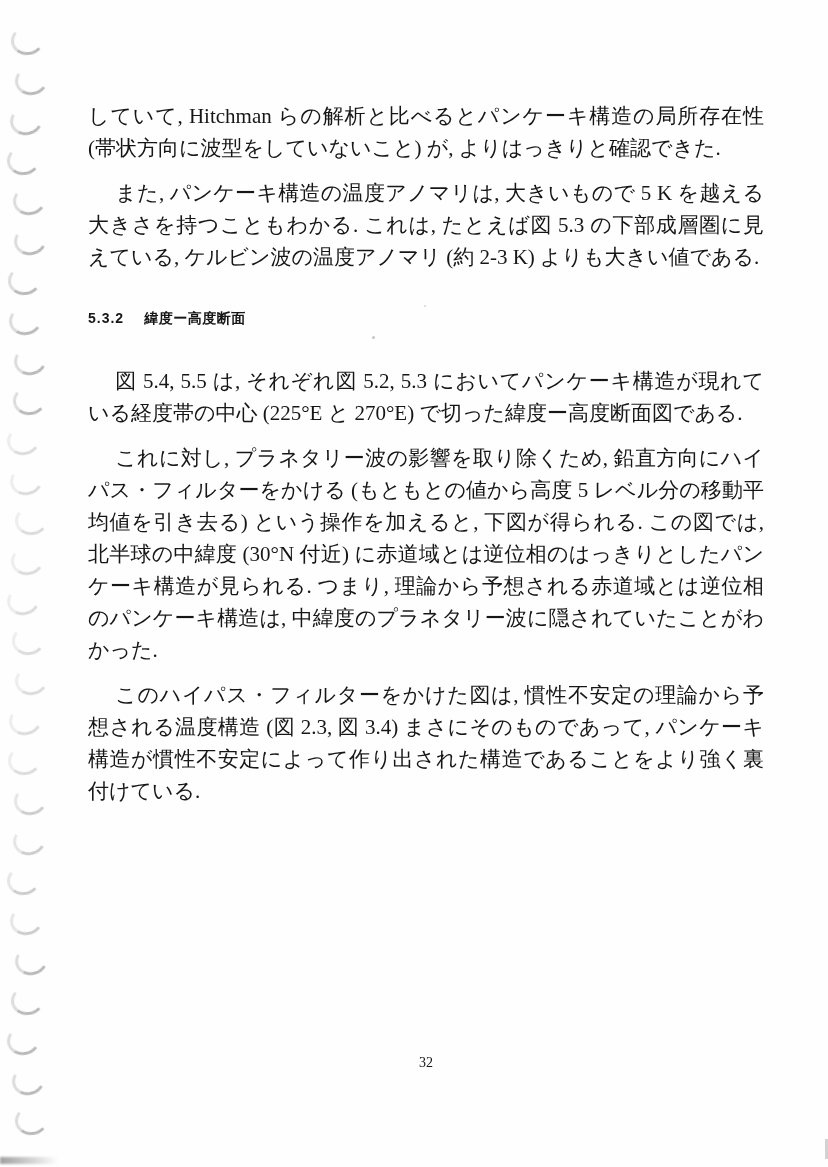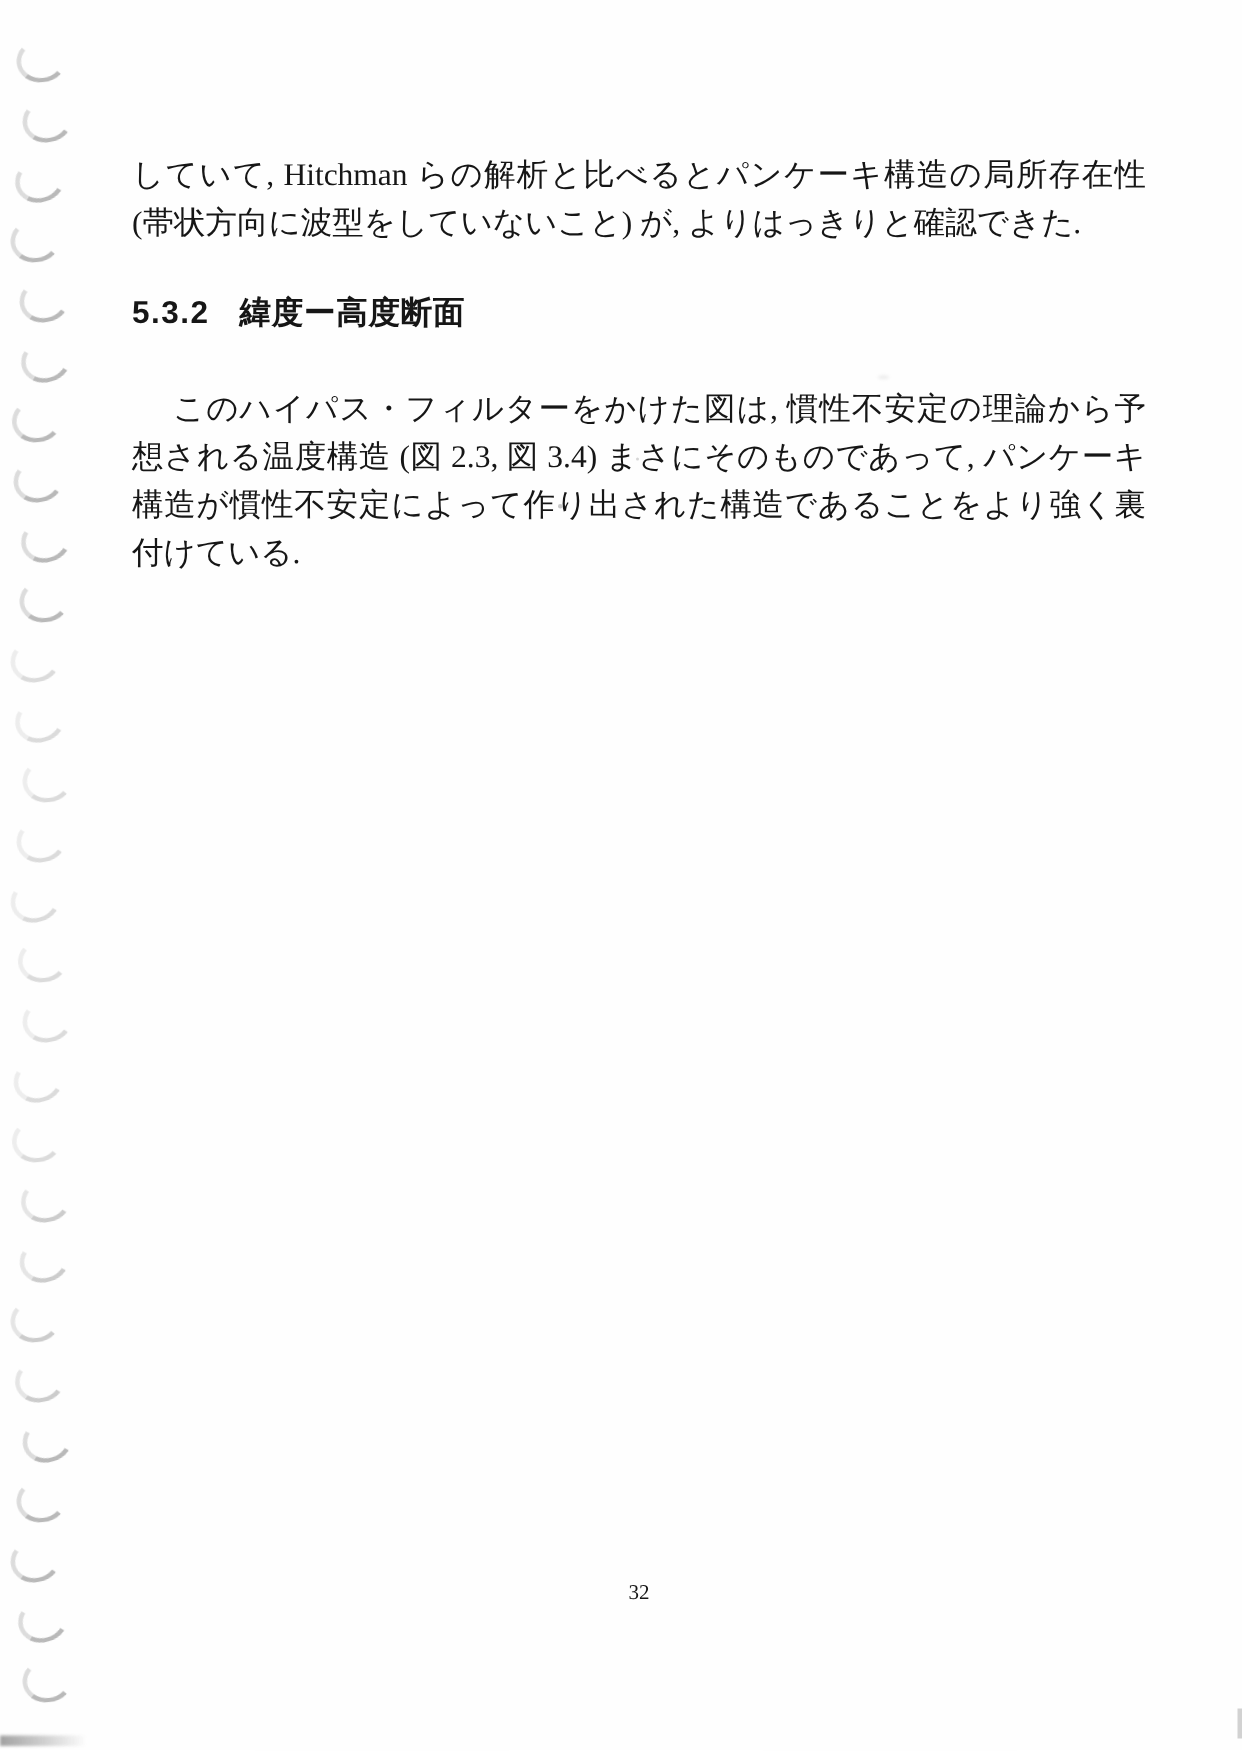--- a/index.html
+++ b/index.html
@@ -47,21 +47,21 @@
   .content p {
     margin: 0 0 13px 0;
   }
   .content p.indent {
     text-indent: 1.3em;
   }
   .section-heading {
     margin: 29px 0 31px 0;
     font-family: "Liberation Sans", "DejaVu Sans", sans-serif;
     font-weight: bold;
-    font-size: 21px;
+    font-size: 14px;
     text-align: left;
     letter-spacing: 0.5px;
   }
   .section-heading .sec-num {
     margin-right: 20px;
     letter-spacing: 1px;
   }
 
   .page-number {
     position: absolute;
@@ -134,27 +134,30 @@
       <span class="hole" style="top: 986px; left: 11px; opacity: 0.9; transform: rotate(-6deg);"></span>
       <span class="hole" style="top: 1026px; left: 7px; opacity: 0.9; transform: rotate(-11deg);"></span>
       <span class="hole" style="top: 1066px; left: 12px; opacity: 0.9; transform: rotate(-16deg);"></span>
       <span class="hole" style="top: 1106px; left: 15px; opacity: 0.9; transform: rotate(-6deg);"></span>
     </div>
 
   <main class="content">
 
     <p class="para">していて, Hitchman らの解析と比べるとパンケーキ構造の局所存在性 (帯状方向に波型をしていないこと) が, よりはっきりと確認できた.</p>
 
+    <p class="para indent">また, パンケーキ構造の温度アノマリは, 大きいもので 5 K を越える大きさを持つこともわかる. これは, たとえば図 5.3 の下部成層圏に見えている, ケルビン波の温度アノマリ (約 2-3 K) よりも大きい値である.</p>
 
     <h2 class="section-heading">
       <span class="sec-num">5.3.2</span><span>緯度ー高度断面</span>
     </h2>
 
+    <p class="para indent">図 5.4, 5.5 は, それぞれ図 5.2, 5.3 においてパンケーキ構造が現れている経度帯の中心 (225°E と 270°E) で切った緯度ー高度断面図である.</p>
 
 
+    <p class="para indent">これに対し, プラネタリー波の影響を取り除くため, 鉛直方向にハイパス・フィルターをかける (もともとの値から高度 5 レベル分の移動平均値を引き去る) という操作を加えると, 下図が得られる. この図では, 北半球の中緯度 (30°N 付近) に赤道域とは逆位相のはっきりとしたパンケーキ構造が見られる. つまり, 理論から予想される赤道域とは逆位相のパンケーキ構造は, 中緯度のプラネタリー波に隠されていたことがわかった.</p>
 
 
     <p class="para indent">このハイパス・フィルターをかけた図は, 慣性不安定の理論から予想される温度構造 (図 2.3, 図 3.4) まさにそのものであって, パンケーキ構造が慣性不安定によって作り出された構造であることをより強く裏付けている.</p>
 
   </main>
 
   <div class="page-number">32</div>
 
   <span class="speck speck-1"></span>
   <span class="speck speck-2"></span>

